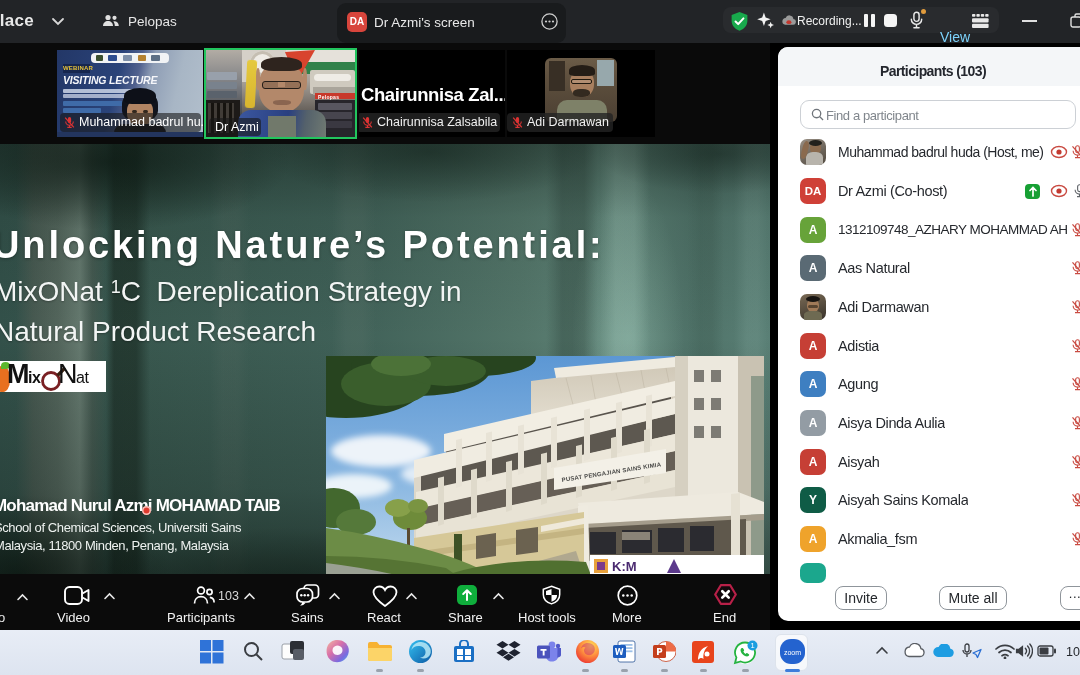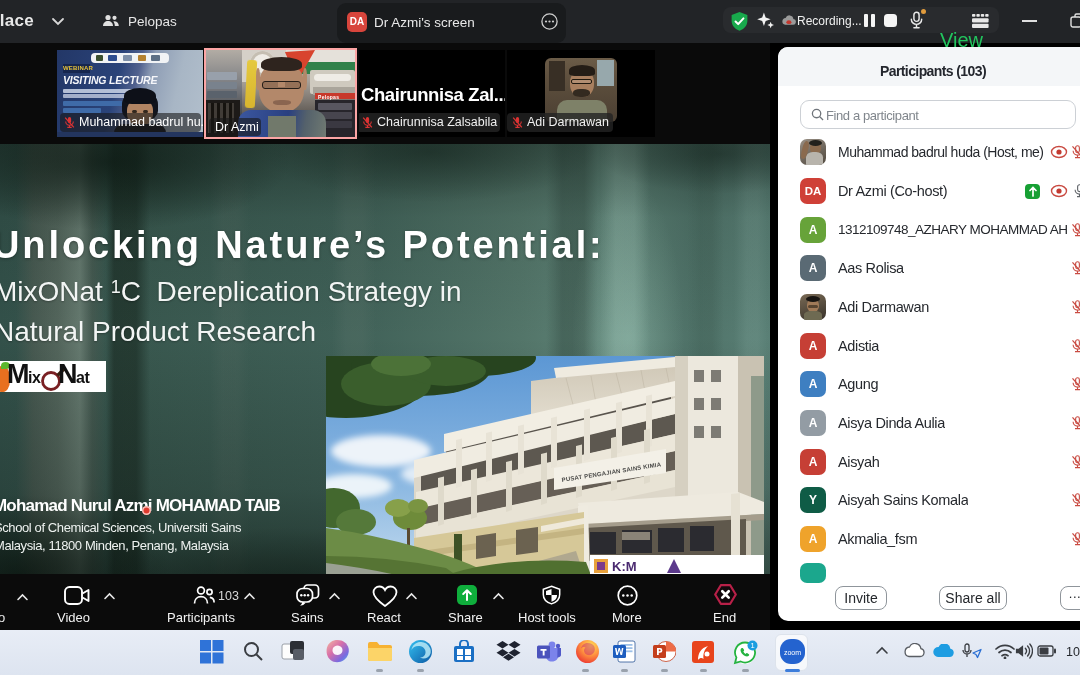--- a/index.html
+++ b/index.html
@@ -51,21 +51,21 @@
     </svg>
   <div class="abs" style="left:797px;top:14px;color:#f0f0f0;font-size:12px;">Recording...</div>
   <div class="abs" style="left:864px;top:14px;width:3.5px;height:13px;background:#f5f5f5;border-radius:1px;"></div>
   <div class="abs" style="left:871px;top:14px;width:3.5px;height:13px;background:#f5f5f5;border-radius:1px;"></div>
   <div class="abs" style="left:884px;top:14px;width:13px;height:13px;background:#f5f5f5;border-radius:3.5px;"></div>
   <svg class="abs" style="left:909px;top:11px" width="15" height="19" viewBox="0 0 17 22">
       <rect x="5.5" y="1.5" width="6" height="10.5" rx="3" fill="none" stroke="#e8e8e8" stroke-width="1.7"></rect>
       <path d="M2.5 9.5 a6 6 0 0 0 12 0 M8.5 15.5 v4 M5.5 19.5 h6" stroke="#e8e8e8" stroke-width="1.7" fill="none" stroke-linecap="round"></path>
     </svg>
   <circle class="abs" style="left:921px;top:9px;width:5px;height:5px;border-radius:50%;background:#e09b3d;"></circle>
-  <div class="abs" style="left:940px;top:13px;color:#22c55e;font-size:20px;margin-top:16px;">View</div>
+  <div class="abs" style="left:940px;top:13px;color:#7dd3fc;font-size:14px;margin-top:16px;">View</div>
   <svg class="abs" style="left:972px;top:14px" width="17" height="14" viewBox="0 0 17 14" fill="#e8e8e8">
       <rect x="0" y="0" width="3.4" height="2.8" rx=".8"></rect>
       <rect x="4.4" y="0" width="3.4" height="2.8" rx=".8"></rect>
       <rect x="8.8" y="0" width="3.4" height="2.8" rx=".8"></rect>
       <rect x="13.2" y="0" width="3.4" height="2.8" rx=".8"></rect>
       <rect x="0" y="4.2" width="16.6" height="4.2" rx="1"></rect>
       <rect x="0" y="9.8" width="16.6" height="4.2" rx="1"></rect>
     </svg>
   <div class="abs" style="left:1022px;top:20px;width:15px;height:2px;background:#e0e0e0;"></div>
   <svg class="abs" style="left:1070px;top:13px" width="16" height="16" viewBox="0 0 16 16" fill="none" stroke="#e0e0e0" stroke-width="1.4">
@@ -101,21 +101,21 @@
   <div class="abs" style="left:3px;top:63px;width:141px;height:19px;background:rgba(25,25,25,.6);border-radius:4px;"></div>
   <svg class="abs" style="left:6px;top:66px" width="13" height="13" viewBox="0 0 24 24">
       <rect x="9" y="2" width="6" height="11" rx="3" fill="#d33"></rect>
       <path d="M5 10 a7 7 0 0 0 14 0 M12 17 v4 M8 21 h8" stroke="#d33" stroke-width="2" fill="none"></path>
       <path d="M4 3 L20 21" stroke="#d33" stroke-width="2.4"></path>
     </svg>
   <div class="abs" style="left:22px;top:65px;color:#fff;font-size:12.5px;white-space:nowrap;">Muhammad badrul hu...</div>
   <div class="abs" style="left:0px;top:82px;width:146px;height:5px;background:#23355e;"></div>
 </div>
 
-<div class="abs" style="left:204px;top:48px;width:153px;height:91px;border:2px solid #fca5a5;overflow:hidden;background:#23201e;">
+<div class="abs" style="left:204px;top:48px;width:153px;height:91px;border:2px solid #22c55e;overflow:hidden;background:#23201e;">
   <div class="abs" style="left:0;top:0;width:149px;height:87px;background:linear-gradient(180deg,#c5bfb7 0%,#a9a29a 35%,#6a645e 68%,#3a3734 100%);"></div>
 
   <div class="abs" style="left:0;top:0;width:36px;height:87px;background:linear-gradient(180deg,#b2aca4,#7b7d82 40%,#46484c 75%,#232120 100%);"></div>
   <div class="abs" style="left:1px;top:22px;width:30px;height:8px;background:#98a0ab;border-radius:1px;filter:blur(.4px);"></div>
   <div class="abs" style="left:1px;top:32px;width:30px;height:7px;background:#79828d;border-radius:1px;filter:blur(.4px);"></div>
   <div class="abs" style="left:1px;top:41px;width:30px;height:7px;background:#5a626c;border-radius:1px;filter:blur(.4px);"></div>
   <div class="abs" style="left:0px;top:50px;width:34px;height:37px;background:#1d1a18;"></div>
   <div class="abs" style="left:2px;top:53px;width:26px;height:30px;background:repeating-linear-gradient(90deg,#413c37 0 3px,#16130f 3px 6px);filter:blur(.3px);"></div>
 
   <div class="abs" style="left:36px;top:0;width:56px;height:32px;background:#d5d0c8;"></div>
@@ -201,21 +201,21 @@
   <div class="abs" style="left:-6px;top:172px;color:#f2f5f4;font-size:28px;white-space:nowrap;text-shadow:0 1px 2px rgba(0,0,0,.3);">Natural Product Research</div>
 
   <div class="abs" style="left:0;top:217px;width:106px;height:31px;background:#fff;overflow:hidden;">
     <div class="abs" style="left:-5px;top:5px;width:15px;height:26px;background:#e8701f;border-radius:45%;"></div>
     <div class="abs" style="left:1px;top:1px;width:9px;height:7px;background:#5cb82e;border-radius:50% 50% 50% 0;"></div>
     <div class="abs" style="left:7px;top:-2px;color:#111;font-size:27px;font-weight:bold;letter-spacing:-1.5px;">M<span style="font-size:16px;letter-spacing:-.5px;">ix</span></div>
     <svg class="abs" style="left:40px;top:5px" width="28" height="26" viewBox="0 0 28 26">
         <circle cx="11" cy="15" r="8.5" fill="none" stroke="#7a2023" stroke-width="2.8"></circle>
         <line x1="17.5" y1="9.5" x2="25" y2="2" stroke="#3a2010" stroke-width="3.2"></line>
       </svg>
-    <div class="abs" style="left:58px;top:-2px;color:#111;font-size:27px;font-weight:bold;letter-spacing:-1.5px;">N<span style="font-size:16px;letter-spacing:-.5px;">at</span></div>
+    <div class="abs" style="left:58px;top:-2px;color:#111;font-size:27px;font-weight:normal;letter-spacing:-1.5px;">N<span style="font-size:16px;letter-spacing:-.5px;">at</span></div>
   </div>
 
   <div class="abs" style="left:-7px;top:351.5px;color:#fff;font-size:17px;font-weight:bold;letter-spacing:-.8px;white-space:nowrap;">Mohamad Nurul Azmi MOHAMAD TAIB</div>
   <div class="abs" style="left:-6px;top:376px;color:#eef2f0;font-size:13px;letter-spacing:-.4px;white-space:nowrap;">School of Chemical Sciences, Universiti Sains</div>
   <div class="abs" style="left:-6px;top:393.5px;color:#eef2f0;font-size:13px;letter-spacing:-.4px;white-space:nowrap;">Malaysia, 11800 Minden, Penang, Malaysia</div>
   <div class="abs" style="left:142px;top:362px;width:9px;height:9px;border-radius:50%;background:#e03a2e;box-shadow:inset 0 0 0 1.5px rgba(255,230,225,.8);"></div>
 
   <div class="abs" style="left:326px;top:212px;width:438px;height:219px;background:#e9e6de;overflow:hidden;">
     <svg width="438" height="219" viewBox="0 0 438 219">
       <defs>
@@ -490,21 +490,21 @@
       <div class="nm" style="font-size:13.5px;letter-spacing:-.5px;">1312109748_AZHARY MOHAMMAD AH...</div>
       <svg class="abs micx" style="left:292px;top:-8px" width="15" height="16" viewBox="0 0 24 24">
         <rect x="9" y="2" width="6" height="11" rx="3" fill="none" stroke="#c94b42" stroke-width="1.8"></rect>
         <path d="M5 10 a7 7 0 0 0 14 0 M12 17 v4 M8 21 h8" stroke="#c94b42" stroke-width="1.8" fill="none"></path>
         <path d="M4 3 L20 21" stroke="#c94b42" stroke-width="2"></path>
       </svg>
     </div>
 
   <div class="abs row" style="top:221.2px;">
       <div class="av" style="background:#5a6a74;color:#fff;font-size:12px;font-weight:bold;text-align:center;line-height:26px;">A</div>
-      <div class="nm">Aas Rolisa</div>
+      <div class="nm">Aas Natural</div>
       <svg class="abs micx" style="left:292px;top:-8px" width="15" height="16" viewBox="0 0 24 24">
         <rect x="9" y="2" width="6" height="11" rx="3" fill="none" stroke="#c94b42" stroke-width="1.8"></rect>
         <path d="M5 10 a7 7 0 0 0 14 0 M12 17 v4 M8 21 h8" stroke="#c94b42" stroke-width="1.8" fill="none"></path>
         <path d="M4 3 L20 21" stroke="#c94b42" stroke-width="2"></path>
       </svg>
     </div>
 
   <div class="abs row" style="top:259.9px;">
       <div class="av" style="background:linear-gradient(160deg,#7a6a55,#4a4236 70%,#3a332c);overflow:hidden;">
         <div class="abs" style="left:7px;top:5px;width:12px;height:13px;background:#a07a58;border-radius:45%;"></div>
@@ -576,21 +576,21 @@
       <svg class="abs micx" style="left:292px;top:-8px" width="15" height="16" viewBox="0 0 24 24">
         <rect x="9" y="2" width="6" height="11" rx="3" fill="none" stroke="#c94b42" stroke-width="1.8"></rect>
         <path d="M5 10 a7 7 0 0 0 14 0 M12 17 v4 M8 21 h8" stroke="#c94b42" stroke-width="1.8" fill="none"></path>
         <path d="M4 3 L20 21" stroke="#c94b42" stroke-width="2"></path>
       </svg>
     </div>
 
   <div class="abs" style="left:22px;top:516px;width:26px;height:20px;border-radius:7px;background:#1ba78d;"></div>
 
   <div class="abs" style="left:57px;top:539px;width:52px;height:24px;border:1px solid #8f959b;border-radius:8px;text-align:center;line-height:23px;color:#24272b;font-size:14px;">Invite</div>
-  <div class="abs" style="left:161px;top:539px;width:68px;height:24px;border:1px solid #8f959b;border-radius:8px;text-align:center;line-height:23px;color:#24272b;font-size:14px;">Share all</div>
+  <div class="abs" style="left:161px;top:539px;width:68px;height:24px;border:1px solid #8f959b;border-radius:8px;text-align:center;line-height:23px;color:#24272b;font-size:14px;">Mute all</div>
   <div class="abs" style="left:282px;top:539px;width:30px;height:24px;border:1px solid #8f959b;border-radius:8px;text-align:center;line-height:13px;color:#24272b;font-size:13px;letter-spacing:.5px;">...</div>
 </div>
 
 <div class="abs" id="taskbar" style="left:0;top:630px;width:1080px;height:45px;background:linear-gradient(180deg,#e8edf6,#dde4f0);">
 
   <svg class="abs" style="left:199px;top:9px" width="25" height="25" viewBox="0 0 25 25">
       <rect x="1" y="1" width="11" height="11" fill="#2f73d8"></rect>
       <rect x="13.5" y="1" width="11" height="11" fill="#2f73d8"></rect>
       <rect x="1" y="13.5" width="11" height="11" fill="#2f73d8"></rect>
       <rect x="13.5" y="13.5" width="11" height="11" fill="#2f73d8"></rect>

